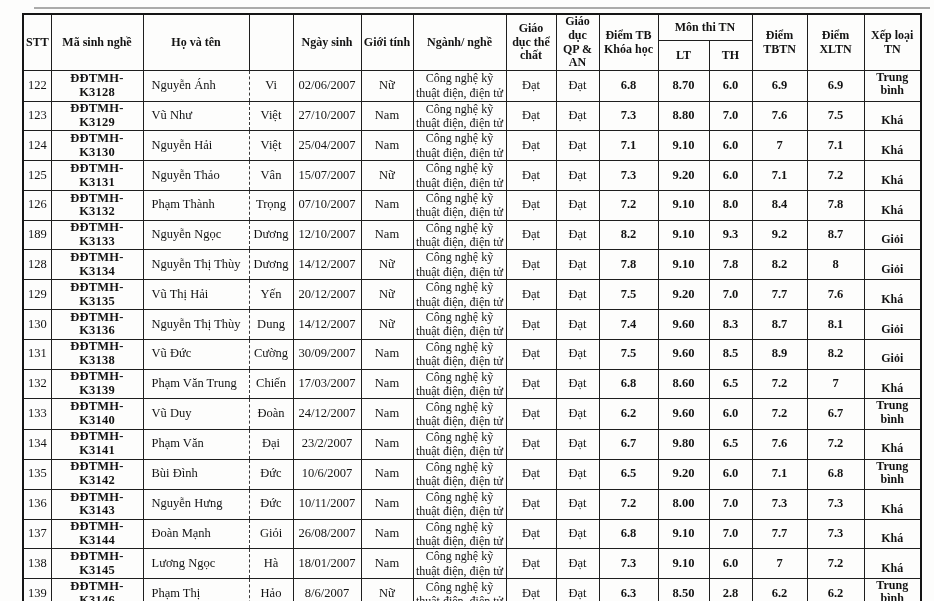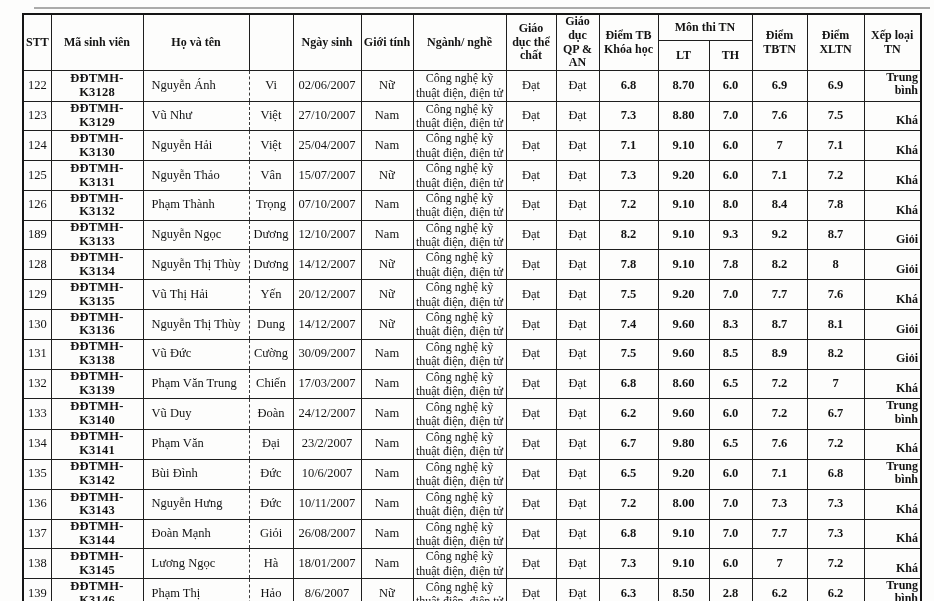--- a/index.html
+++ b/index.html
@@ -65,21 +65,20 @@
   }
   .c-given_name { border-left: 1px dashed #3a3a3a; }
   .c-major      { font-size: 12px; line-height: 1.2; padding: 0 1px; }
   .c-pe, .c-defense { font-weight: normal; }
   .c-gpa, .c-lt, .c-th, .c-tbtn, .c-xltn { font-weight: bold; }
   .c-rank {
     font-weight: bold;
     vertical-align: bottom;
     padding-bottom: 3px;
     font-size: 12px;
-    text-align: right;
   }
 </style>
 </head>
 <body>
 
 <div class="page">
   <div class="top-rule"></div>
 
   <table class="results">
     <colgroup>
@@ -95,21 +94,21 @@
       <col style="width:59px">
       <col style="width:51px">
       <col style="width:43px">
       <col style="width:55px">
       <col style="width:57px">
       <col style="width:57px">
     </colgroup>
     <thead>
       <tr class="head-1">
         <th rowspan="2">STT</th>
-        <th rowspan="2">Mã sinh viên</th>
+        <th rowspan="2">Mã sinh nghề</th>
         <th rowspan="2">Họ và tên</th>
         <th rowspan="2"></th>
         <th rowspan="2">Ngày sinh</th>
         <th rowspan="2">Giới tính</th>
         <th rowspan="2">Ngành/ nghề</th>
         <th rowspan="2">Giáo dục thể chất</th>
         <th rowspan="2">Giáo dục QP &amp; AN</th>
         <th rowspan="2">Điểm TB Khóa học</th>
         <th colspan="2">Môn thi TN</th>
         <th rowspan="2">Điểm TBTN</th>

